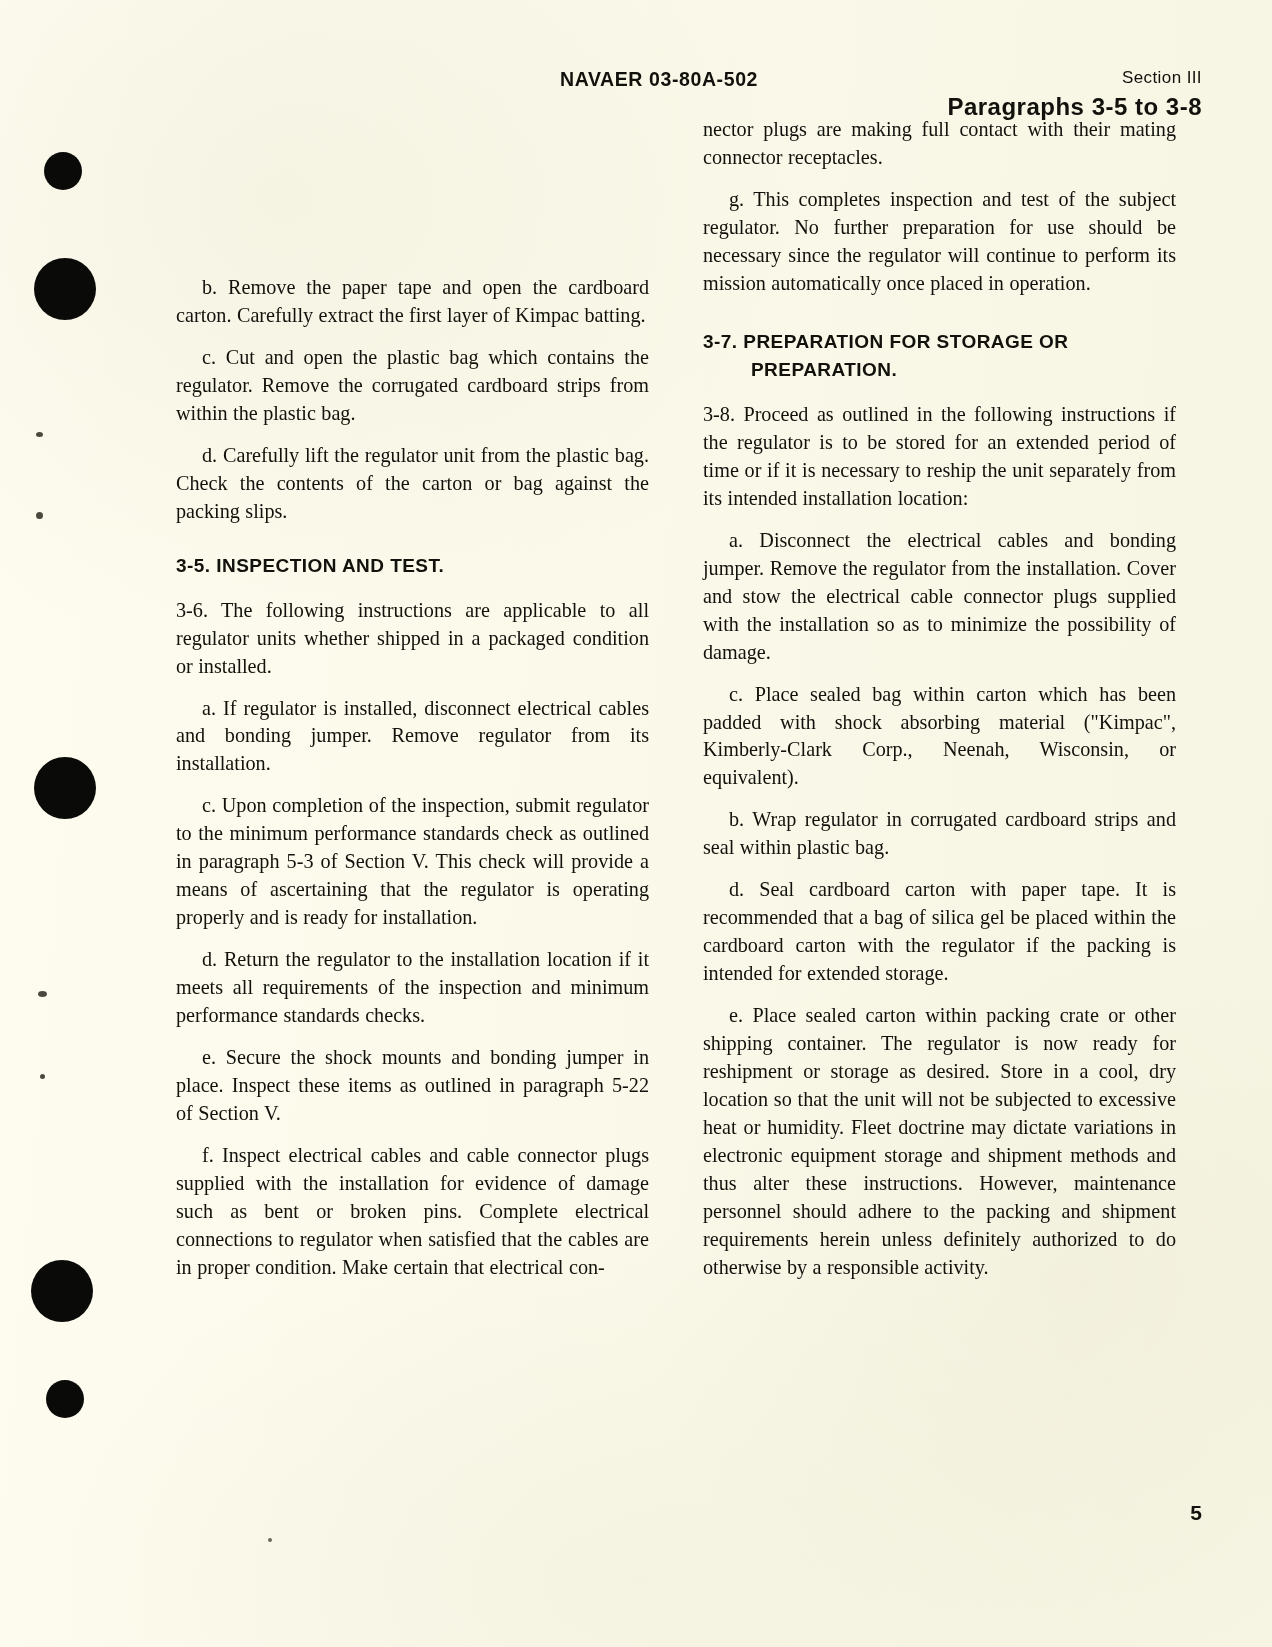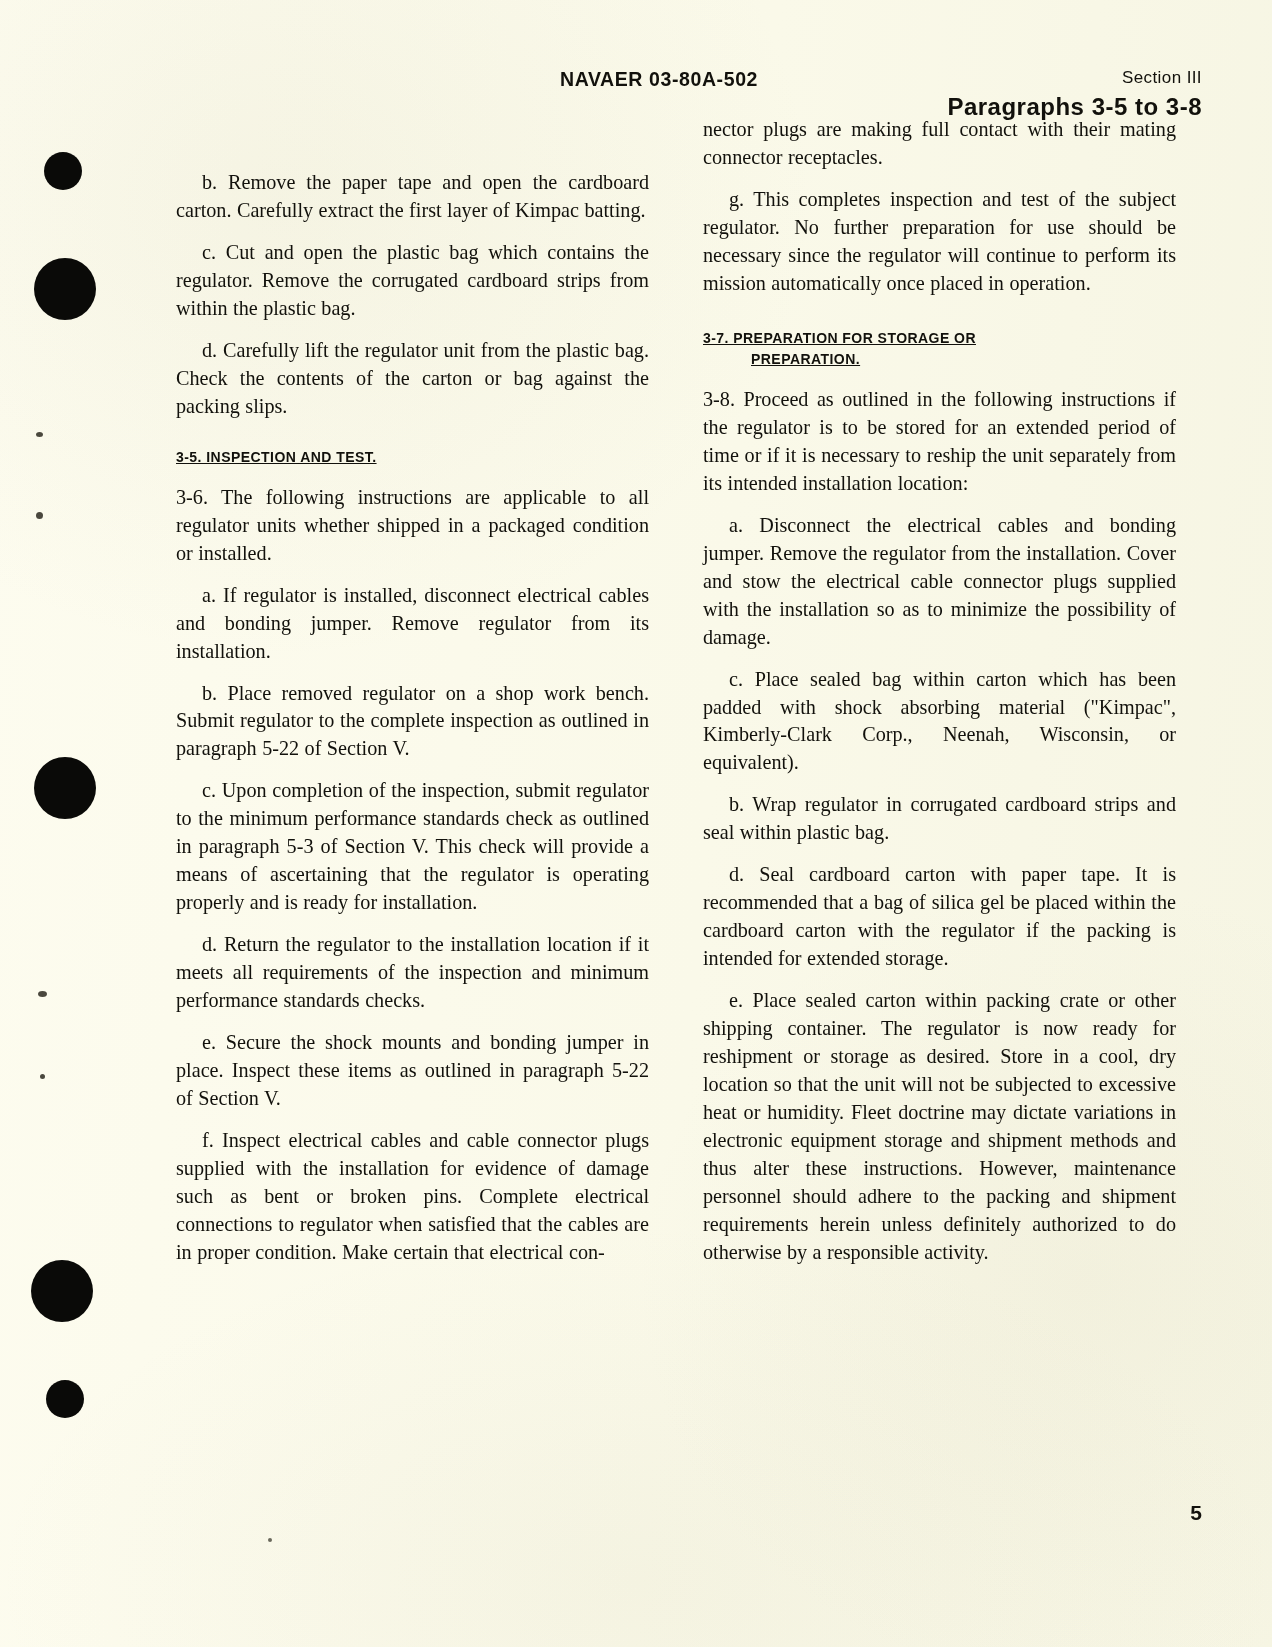--- a/index.html
+++ b/index.html
@@ -93,27 +93,26 @@
   }
   p.para.no-indent {
     text-indent: 0;
   }
   p.para:last-child {
     margin-bottom: 0;
   }
 
   h2.heading {
     font-family: "Liberation Sans", "DejaVu Sans", sans-serif;
-    font-size: 14px;
+    font-size: 19px;
     font-weight: bold;
     letter-spacing: 0.45px;
     margin: 26px 0 16px 0;
     line-height: 1.5;
     text-indent: 0;
-    text-decoration: underline;
   }
   h2.heading.hang {
     padding-left: 0;
   }
   h2.heading .hang-line2 {
     display: block;
     padding-left: 48px;
   }
   h2.heading.tight-top {
     margin-top: 30px;
@@ -192,21 +191,20 @@
     <div class="col">
 
       <p class="para">b. Remove the paper tape and open the cardboard carton. Carefully extract the first layer of Kimpac batting.</p>
       <p class="para">c. Cut and open the plastic bag which contains the regulator. Remove the corrugated cardboard strips from within the plastic bag.</p>
       <p class="para">d. Carefully lift the regulator unit from the plastic bag. Check the contents of the carton or bag against the packing slips.</p>
 
       <h2 class="heading">3-5. INSPECTION AND TEST.</h2>
 
       <p class="para no-indent">3-6. The following instructions are applicable to all regulator units whether shipped in a packaged condition or installed.</p>
       <p class="para">a. If regulator is installed, disconnect electrical cables and bonding jumper. Remove regulator from its installation.</p>
-      <p class="para">b. Place removed regulator on a shop work bench. Submit regulator to the complete inspection as outlined in paragraph 5-22 of Section V.</p>
       <p class="para">c. Upon completion of the inspection, submit regulator to the minimum performance standards check as outlined in paragraph 5-3 of Section V. This check will provide a means of ascertaining that the regulator is operating properly and is ready for installation.</p>
       <p class="para">d. Return the regulator to the installation location if it meets all requirements of the inspection and minimum performance standards checks.</p>
       <p class="para">e. Secure the shock mounts and bonding jumper in place. Inspect these items as outlined in paragraph 5-22 of Section V.</p>
       <p class="para">f. Inspect electrical cables and cable connector plugs supplied with the installation for evidence of damage such as bent or broken pins. Complete electrical connections to regulator when satisfied that the cables are in proper condition. Make certain that electrical con-</p>
     </div>
 
     <div class="col">
 
       <p class="para no-indent">nector plugs are making full contact with their mating connector receptacles.</p>
 

